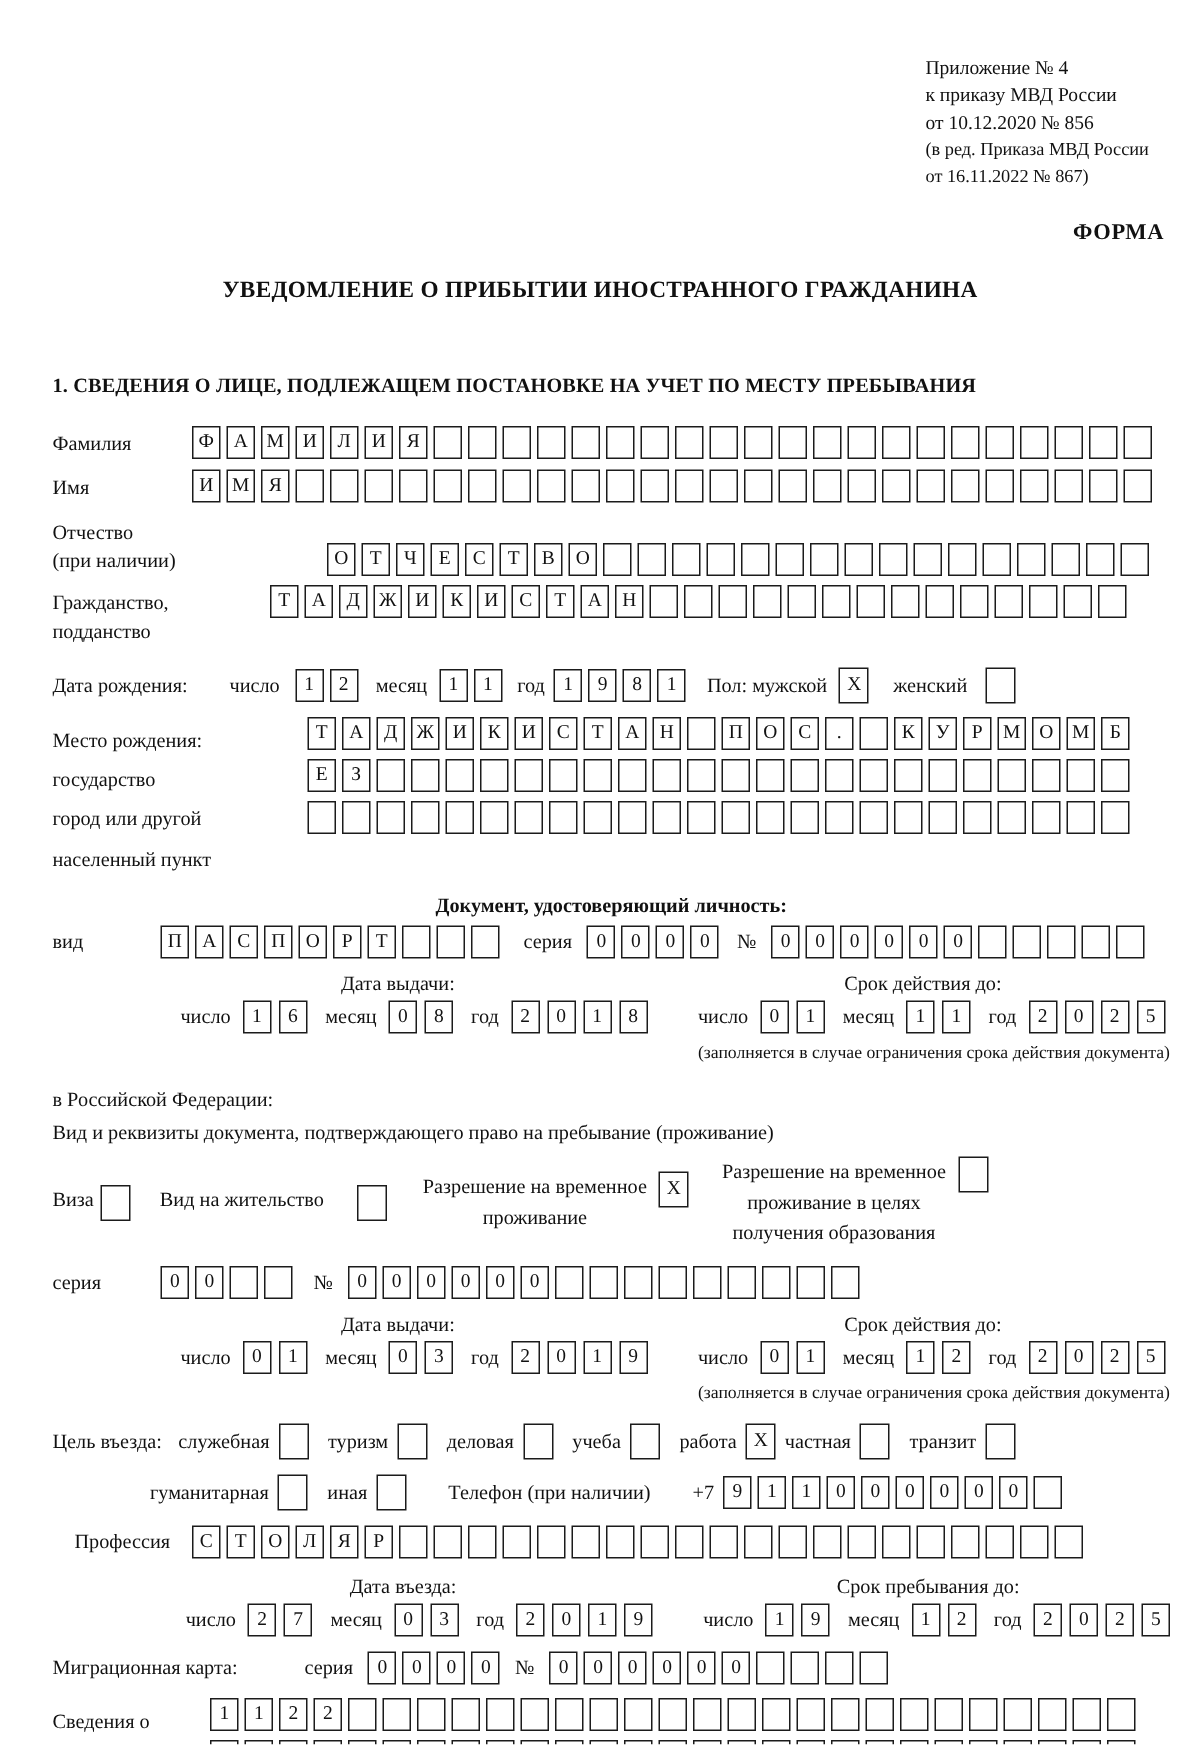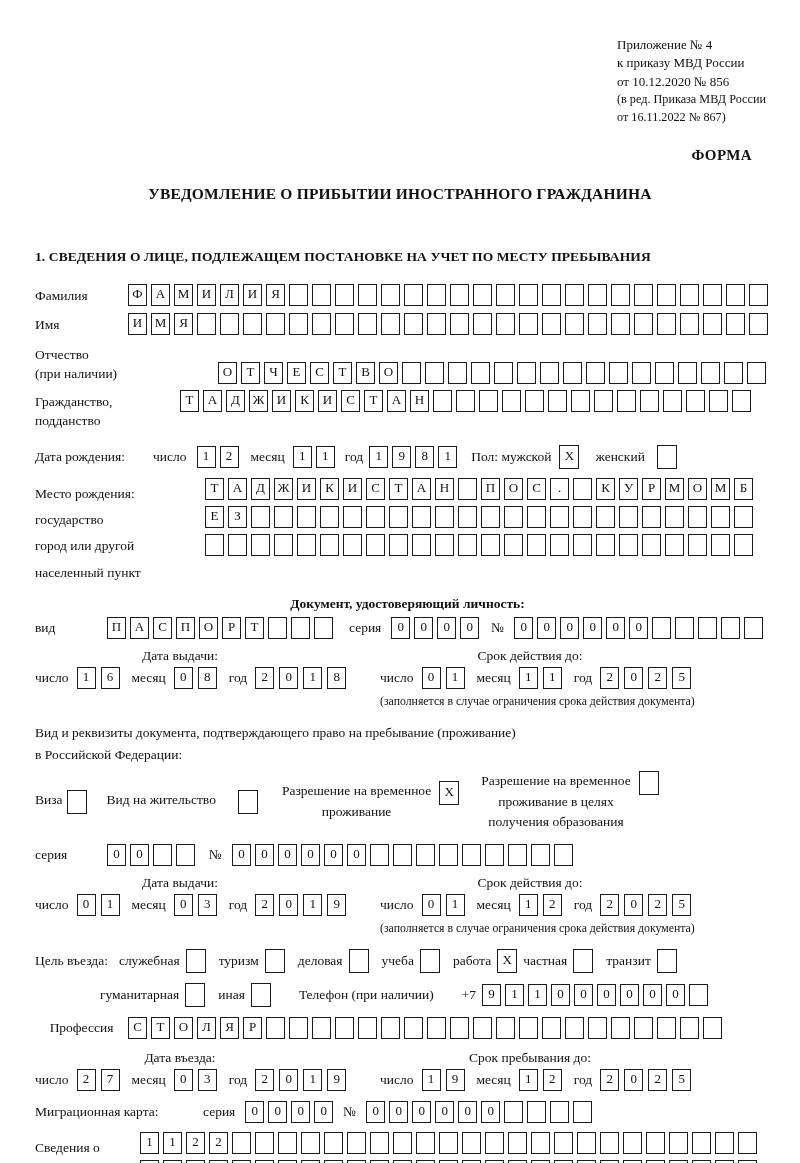--- a/index.html
+++ b/index.html
@@ -1,40 +1,40 @@
 <!DOCTYPE html>
 <html><head>
 <meta charset="utf-8">
 <style>
   html,body{margin:0;padding:0;background:#fff;}
   body{width:800px;height:1163px;color:#111;font-family:"Liberation Serif","DejaVu Serif",serif;}
   .page{position:relative;width:800px;height:1163px;overflow:hidden;background:#fff;}
 
   .top-note{position:absolute;left:617px;top:36px;font-size:13px;line-height:1.42;white-space:nowrap;}
   .top-note .small{font-size:12.2px;}
-  .forma{position:absolute;top:147px;right:48px;font-weight:bold;font-size:15px;letter-spacing:.4px;}
+  .forma{position:absolute;top:147px;right:24px;font-weight:bold;font-size:15px;letter-spacing:.4px;}
   .title{position:absolute;top:182px;left:0;width:100%;text-align:center;font-weight:bold;font-size:15.5px;line-height:1.6;letter-spacing:.2px;}
   .blank-line{display:inline-block;width:56px;border-bottom:2.2px solid #3c3c3c;margin-left:10px;}
   .sec-head{position:absolute;top:249px;left:35px;font-weight:bold;font-size:13.5px;white-space:nowrap;letter-spacing:.1px;}
 
   .form{position:absolute;top:284px;left:35px;width:745px;font-size:13.5px;}
   .row{display:flex;align-items:flex-start;margin-top:7px;}
   .row.c{align-items:center;}
   .lbl{flex:0 0 auto;line-height:1.4;padding-top:3px;}
   .w93{width:93px;}.w145{width:145px;}.w183{width:183px;}.w170{width:170px;}.w105{width:105px;}
   .cells{display:flex;gap:4px;flex:0 0 auto;}
   .cell{box-sizing:border-box;display:inline-block;width:19px;height:22px;border:1.8px solid #1b1b1b;
         text-align:center;line-height:18px;font-size:13px;background:#fff;flex:0 0 auto;}
   .checkbox{width:20px;height:24px;line-height:20px;}
   .stack .cells{margin-bottom:6px;}
   .sub{flex:0 0 auto;padding-top:3px;}
   .row.c .sub{padding-top:0;}
 
   .doc-head{margin-top:10px;text-align:center;font-weight:bold;font-size:13.5px;}
-  .dpair{display:flex;margin-top:9px;}
+  .dpair{display:flex;margin-top:9px;justify-content:flex-end;}
   .dgroup{flex:0 0 auto;}
   .dg-left{width:345px;}
   .dhead{text-align:center;margin-bottom:3px;font-size:13.5px;}
   .dg-left .dhead{width:290px;}
   .dg-right .dhead{width:300px;}
   .dvals{display:flex;align-items:center;}
   .dvals .sub{padding:0;margin-right:8px;}
   .dvals .cells{margin-right:12px;gap:5px;}
   .dvals .cells:last-child{margin-right:0;}
   .dnote{font-size:11.8px;margin-top:5px;white-space:nowrap;}
@@ -402,22 +402,22 @@
               <span class="cell">0</span>
               <span class="cell">2</span>
               <span class="cell">5</span>
             </span>
         </div>
         <div class="dnote">(заполняется в случае ограничения срока действия документа)</div>
       </div>
     </div>
 
     <div class="intro">
+      <div>в Российской Федерации:</div>
       <div>Вид и реквизиты документа, подтверждающего право на пребывание (проживание)</div>
-      <div>в Российской Федерации:</div>
     </div>
 
     <div class="permits">
       <div class="opt">
         <span class="optlbl">Виза</span>
         <span class="cell checkbox" style="margin-left:4px;"></span>
       </div>
       <div class="opt" style="margin-left:6px;">
         <span class="optlbl">Вид на жительство</span>
         <span class="cell checkbox" style="margin-left:22px;"></span>

